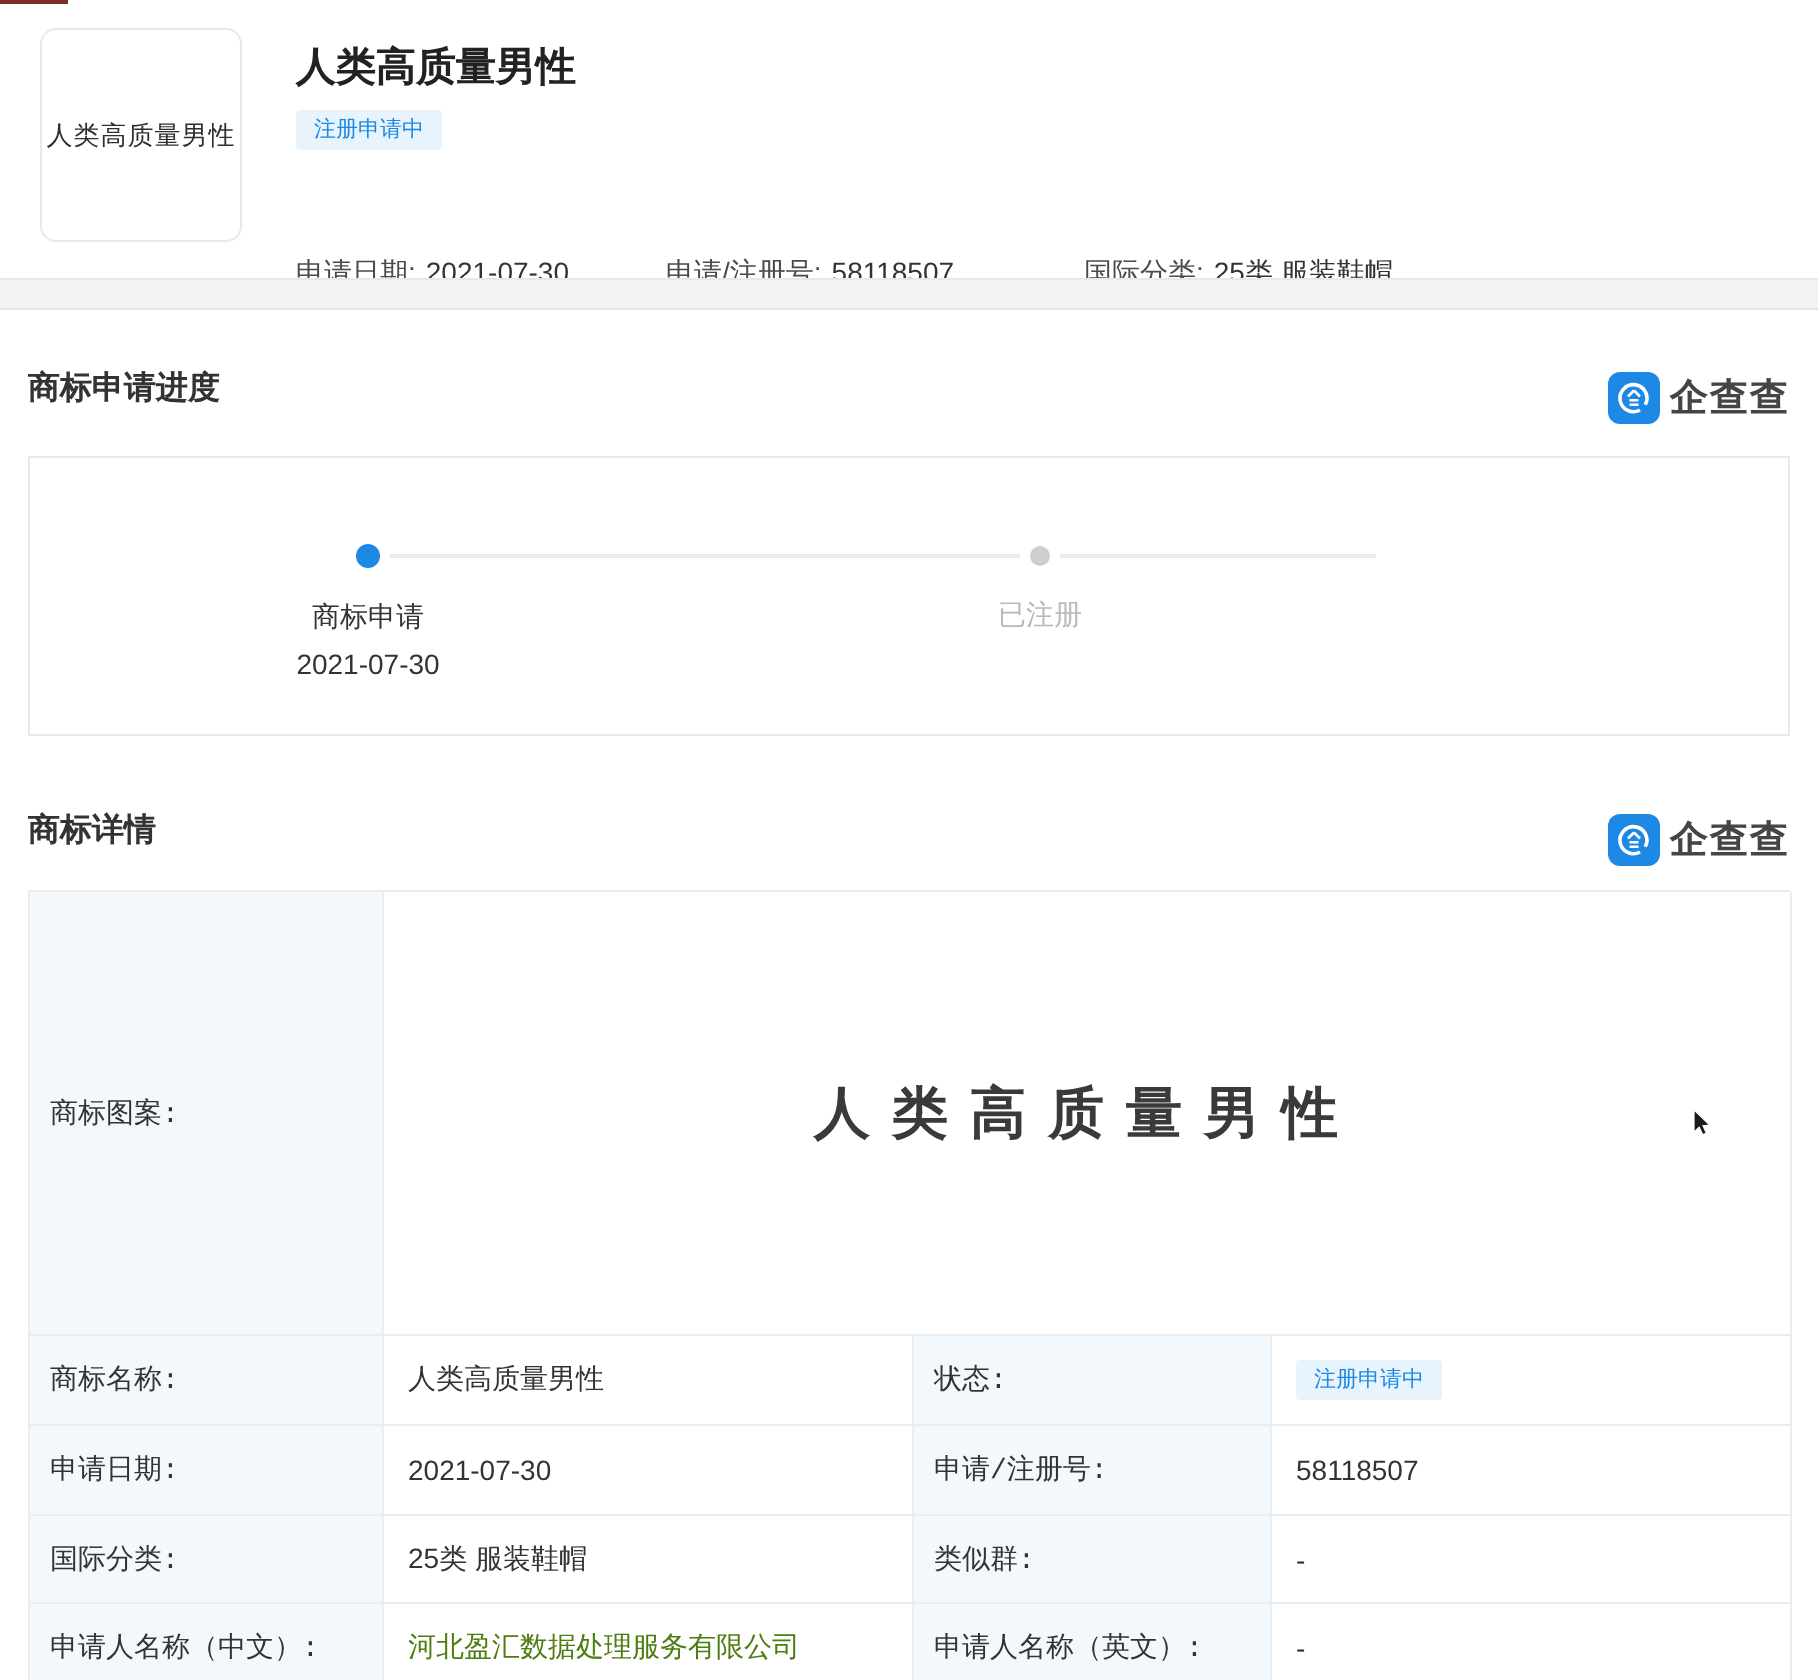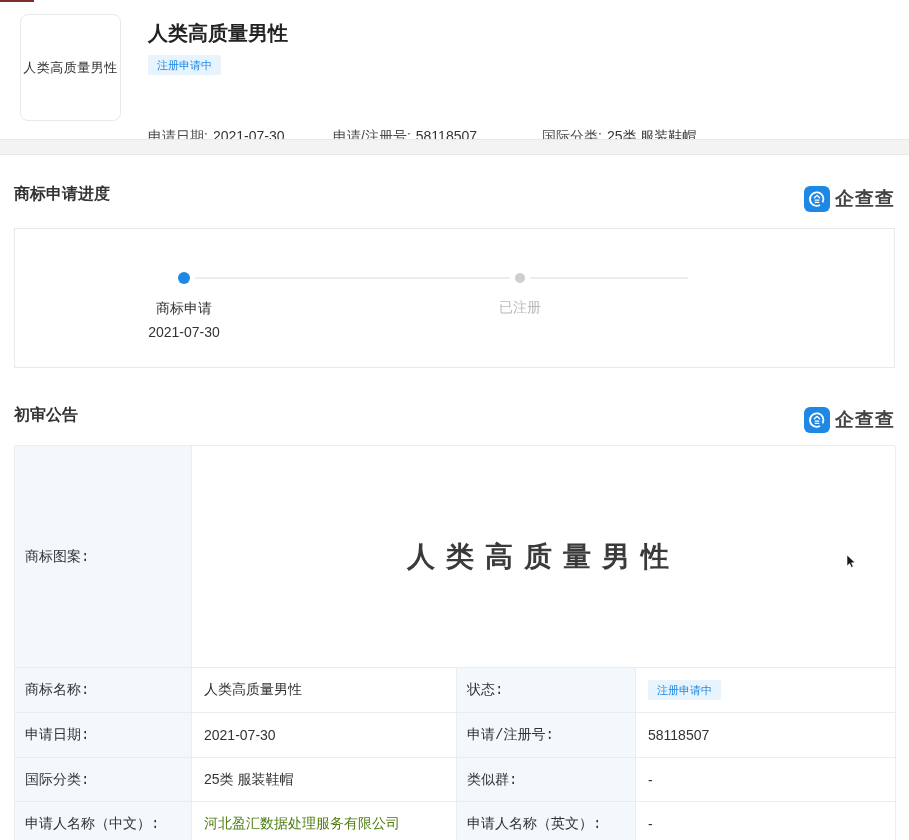--- a/index.html
+++ b/index.html
@@ -113,21 +113,21 @@
     <div class="step-label">商标申请</div>
     <div class="step-date">2021-07-30</div>
   </div>
   <div class="step off" style="left:421px">
     <div class="dot idle"></div>
     <div class="step-label">已注册</div>
   </div>
 </div>
 
 <div class="abs sec-head" style="top:405px">
-  <span class="sec-title">初审公告</span>
+  <span class="sec-title">商标详情</span>
   <span class="qcc-logo">
     <span class="qcc-badge">
       <svg width="18" height="18" viewBox="0 0 24 24" fill="none" stroke="#fff" stroke-width="2.4">
         <path d="M19.5 16.5 A9 9 0 1 0 16 20"></path>
         <path d="M12 7 L8 11 M12 7 L16 11 M9 13.5 H15 M9 16.5 H15" stroke-width="1.8"></path>
       </svg>
     </span>
     <span class="qcc-name">企查查</span>
   </span>
 </div>

